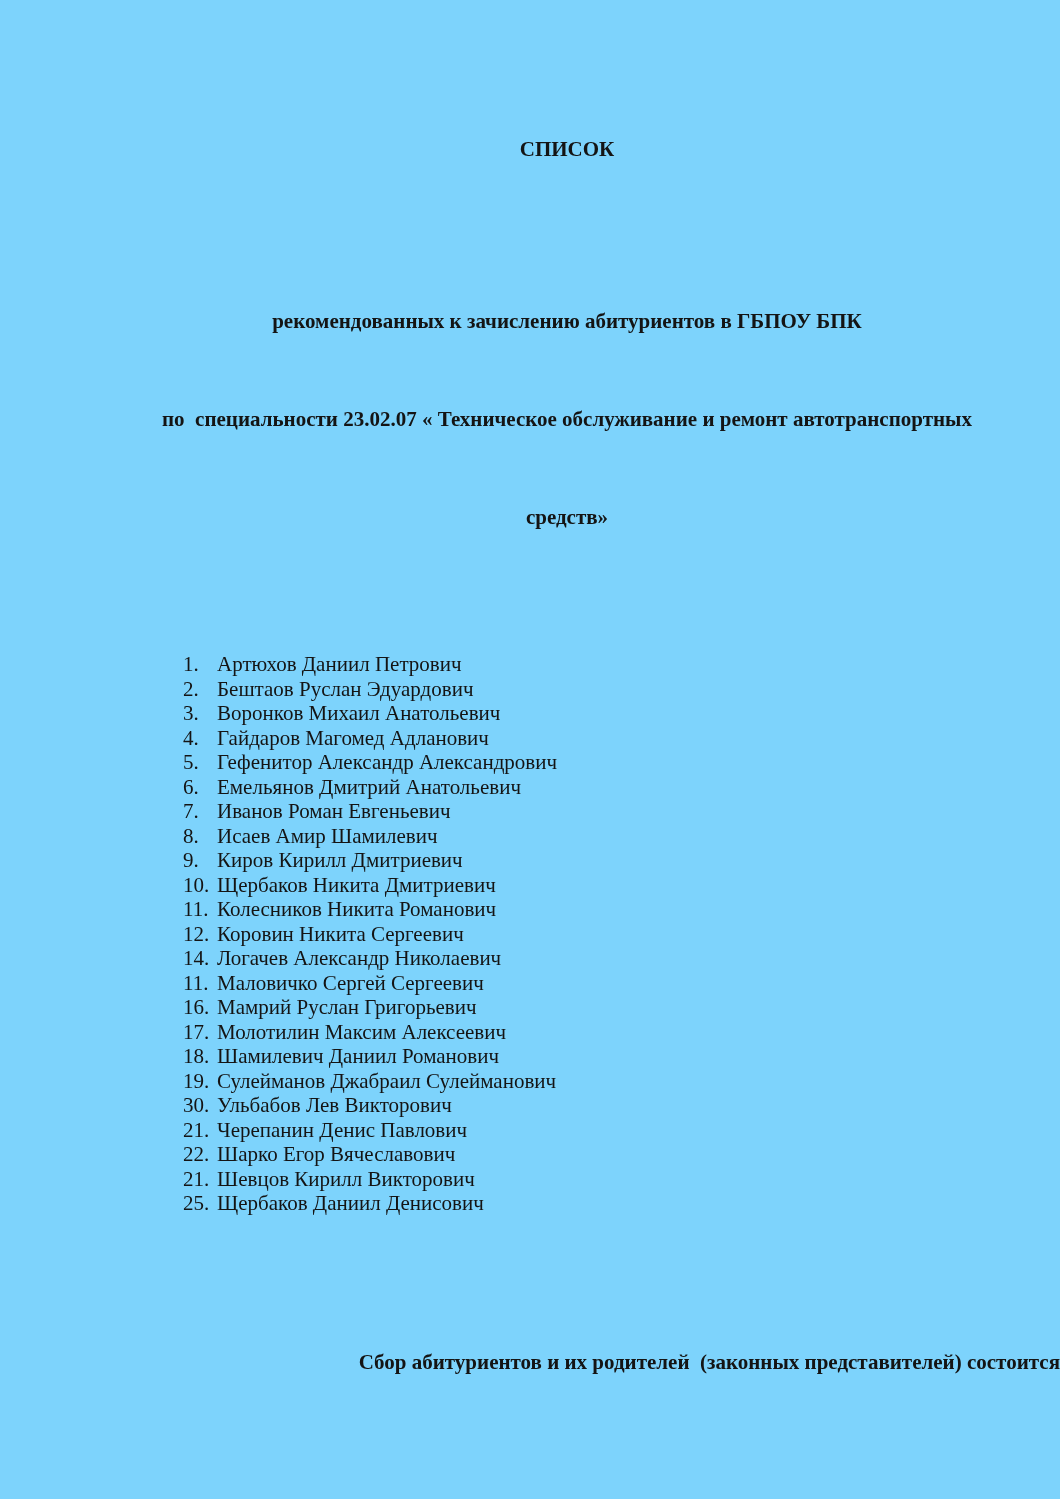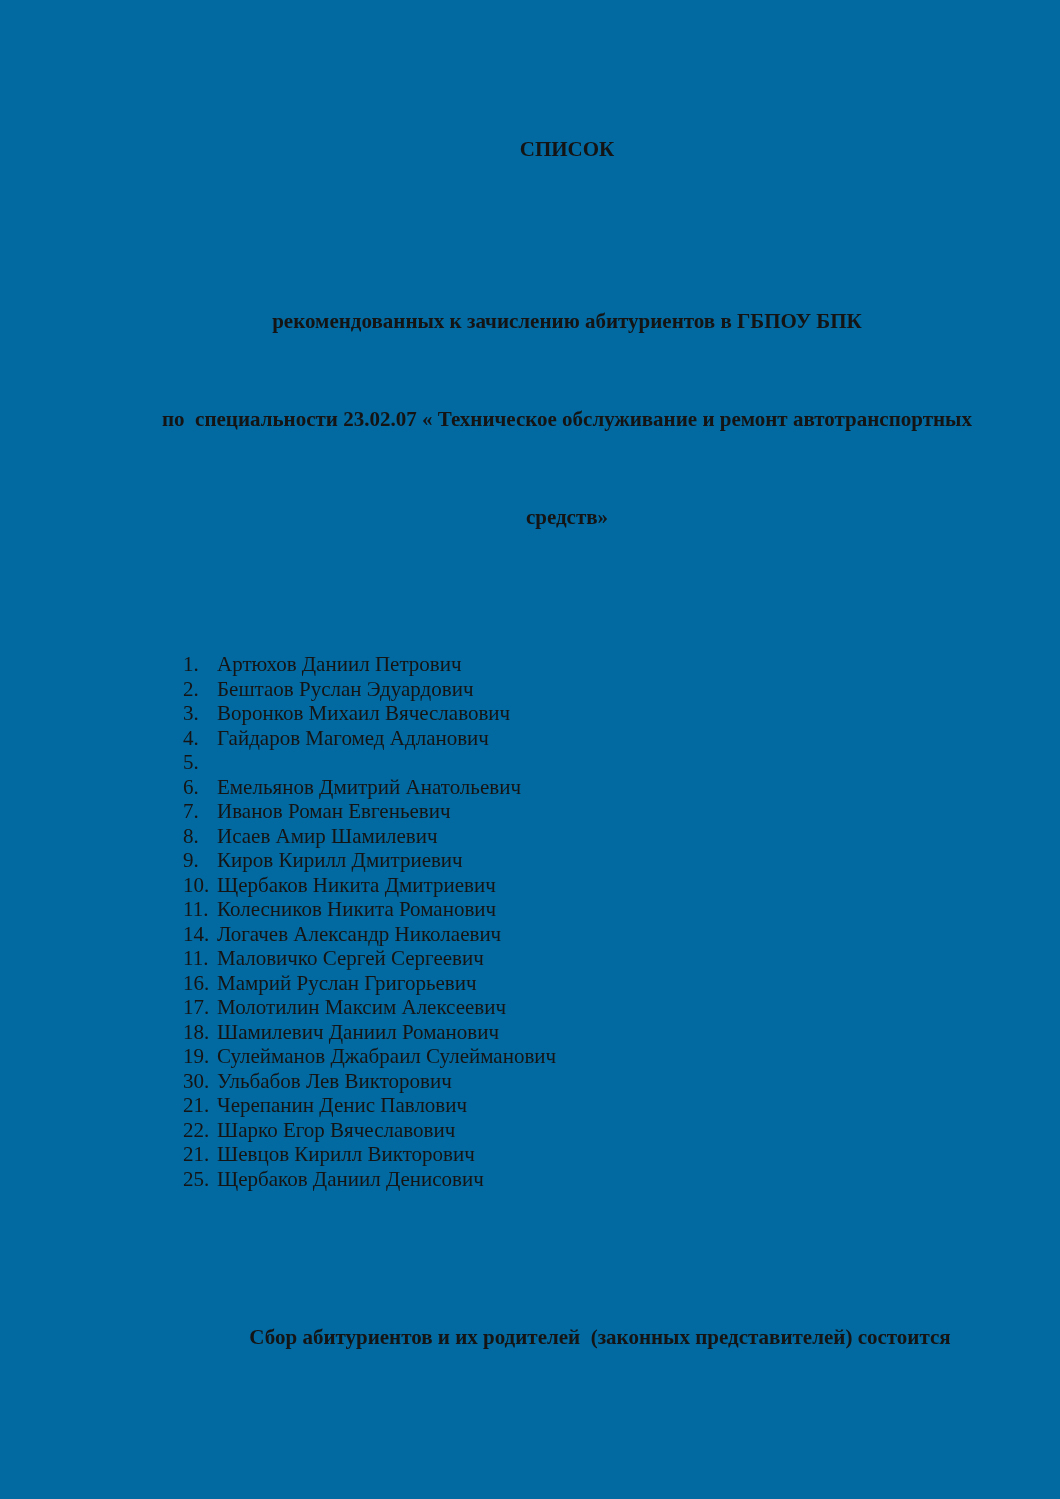--- a/index.html
+++ b/index.html
@@ -47,26 +47,26 @@
   
   .doc-footer {
     margin-top: 25px;
     margin-left: 140px;
     text-align: center;
     font-weight: bold;
     font-size: 21px;
     line-height: 27px;
     white-space: pre-wrap;
   }
-  .doc-footer .line { min-height: 27px; }
+  .doc-footer .line { min-height: 27px; text-align: right; }
 </style>
 </head>
 <body>
 
-<div class="page" style="background: #0369a1; color: rgb(20, 20, 20);">
+<div class="page" style="background: #7dd3fc; color: rgb(20, 20, 20);">
 
   <div class="doc-header">
     <div class="line">СПИСОК</div>
     <div>
       
     
         <div class="line">рекомендованных к зачислению абитуриентов в ГБПОУ БПК</div>
       
         <div class="line">по  специальности 23.02.07 « Техническое обслуживание и ремонт автотранспортных</div>
       
@@ -81,30 +81,31 @@
         <span class="applicant-name">Артюхов Даниил Петрович</span>
       </div>
 
       <div class="applicant-row">
         <span class="applicant-num">2.</span>
         <span class="applicant-name">Бештаов Руслан Эдуардович</span>
       </div>
 
       <div class="applicant-row">
         <span class="applicant-num">3.</span>
-        <span class="applicant-name">Воронков Михаил Вячеславович</span>
+        <span class="applicant-name">Воронков Михаил Анатольевич</span>
       </div>
 
       <div class="applicant-row">
         <span class="applicant-num">4.</span>
         <span class="applicant-name">Гайдаров Магомед Адланович</span>
       </div>
 
       <div class="applicant-row">
         <span class="applicant-num">5.</span>
+        <span class="applicant-name">Гефенитор Александр Александрович</span>
       </div>
 
       <div class="applicant-row">
         <span class="applicant-num">6.</span>
         <span class="applicant-name">Емельянов Дмитрий Анатольевич</span>
       </div>
 
       <div class="applicant-row">
         <span class="applicant-num">7.</span>
         <span class="applicant-name">Иванов Роман Евгеньевич</span>
@@ -123,20 +124,24 @@
       <div class="applicant-row">
         <span class="applicant-num">10.</span>
         <span class="applicant-name">Щербаков Никита Дмитриевич</span>
       </div>
 
       <div class="applicant-row">
         <span class="applicant-num">11.</span>
         <span class="applicant-name">Колесников Никита Романович</span>
       </div>
 
+      <div class="applicant-row">
+        <span class="applicant-num">12.</span>
+        <span class="applicant-name">Коровин Никита Сергеевич</span>
+      </div>
 
 
       <div class="applicant-row">
         <span class="applicant-num">14.</span>
         <span class="applicant-name">Логачев Александр Николаевич</span>
       </div>
 
       <div class="applicant-row">
         <span class="applicant-num">11.</span>
         <span class="applicant-name">Маловичко Сергей Сергеевич</span>

